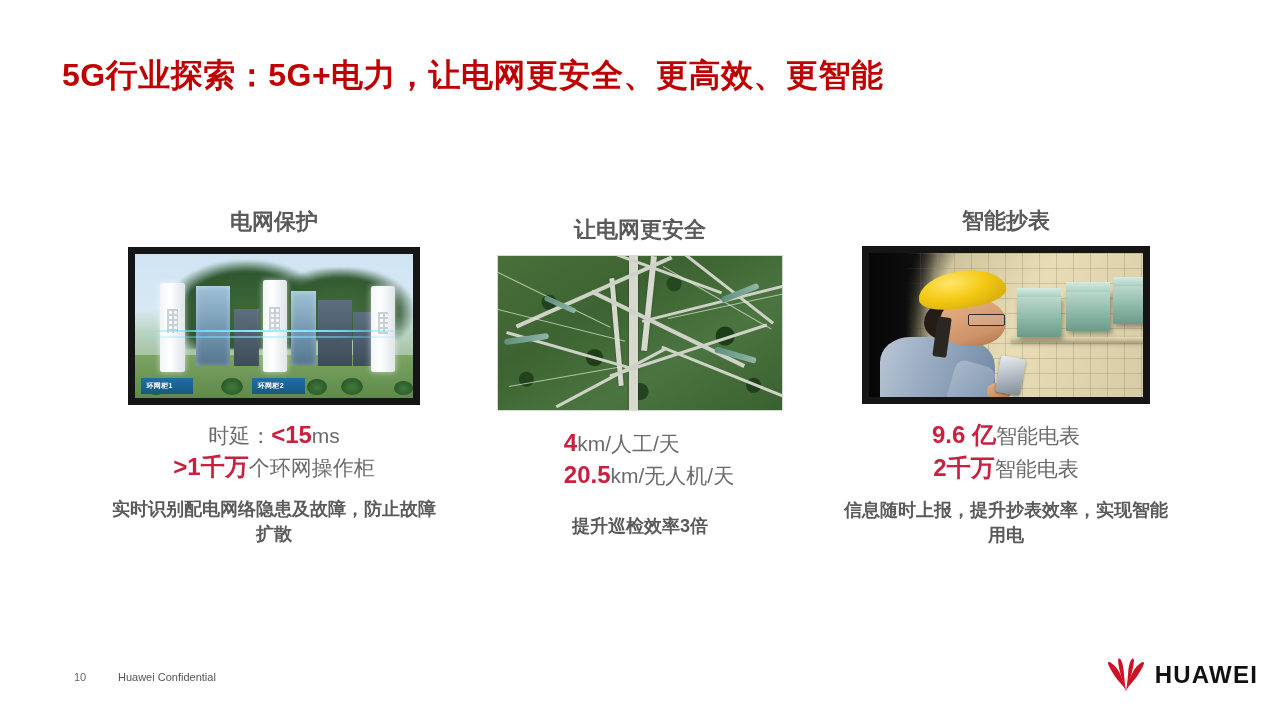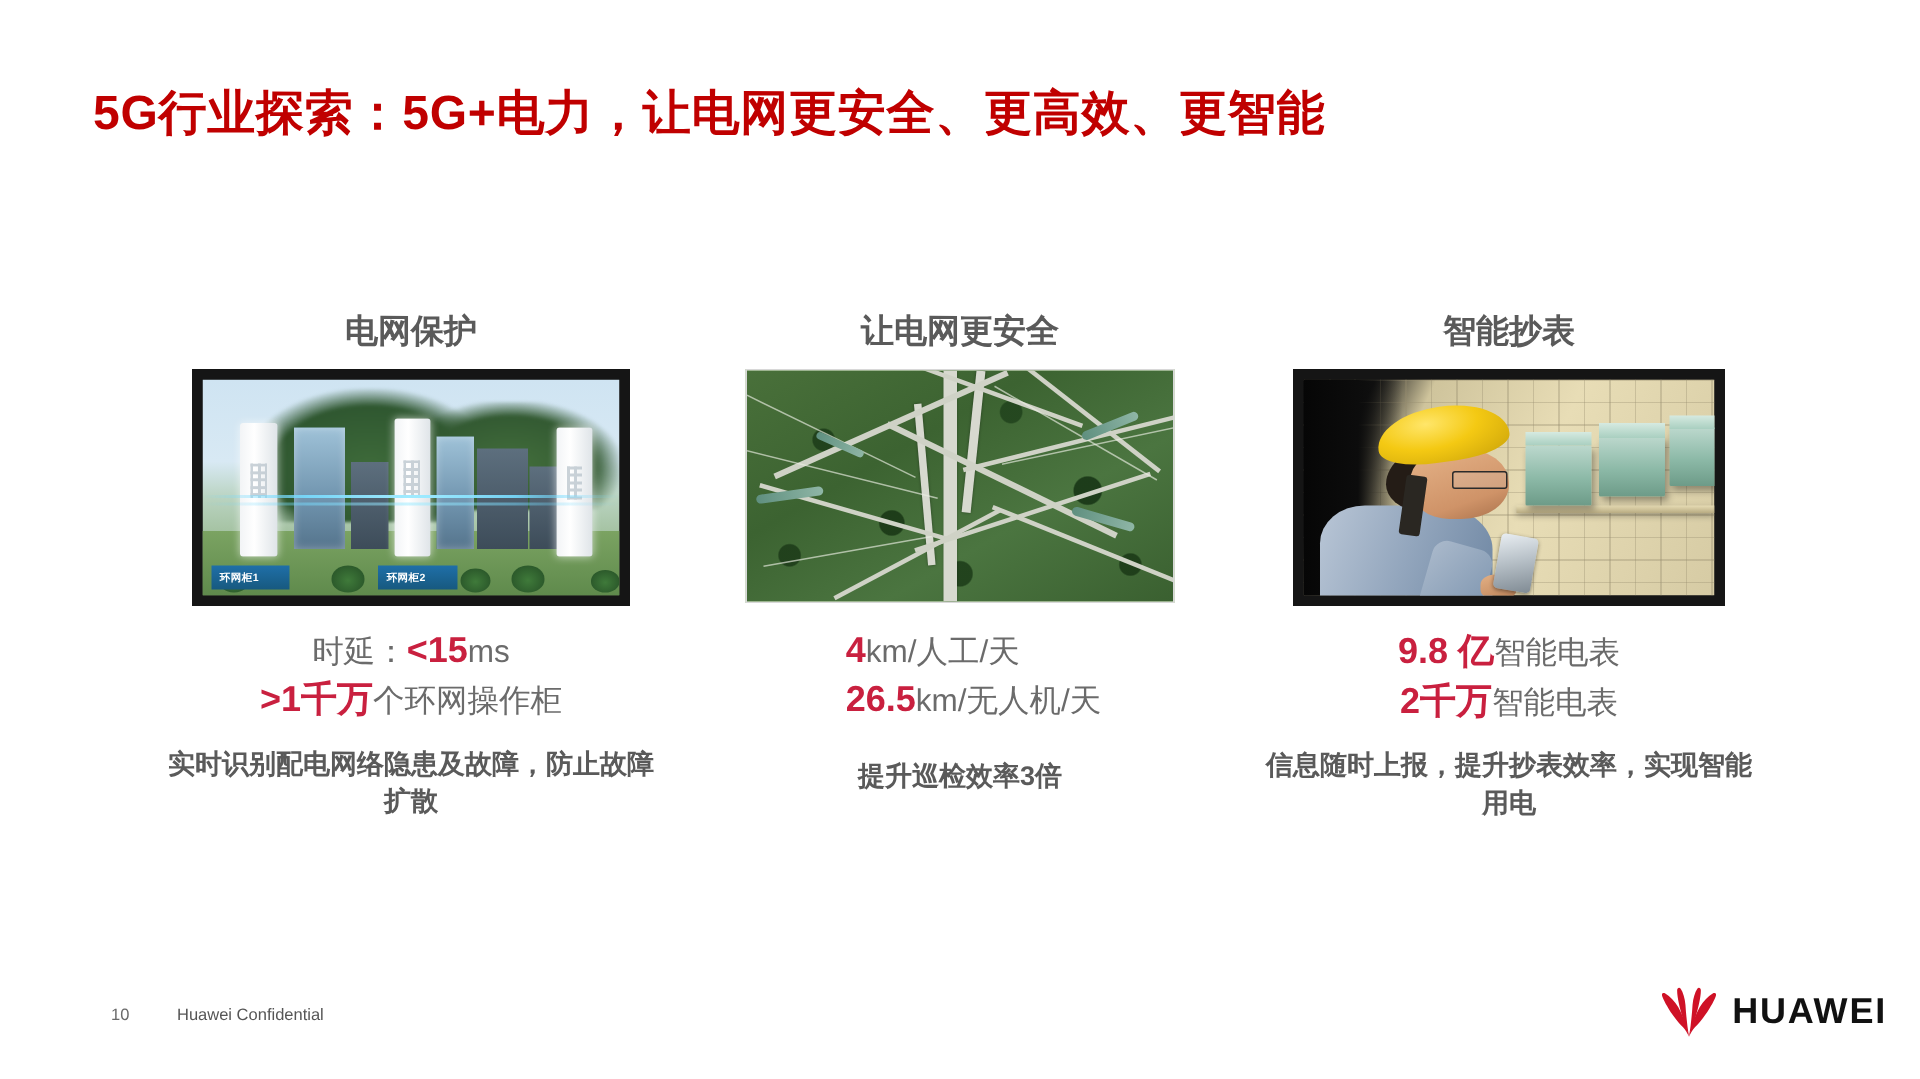--- a/index.html
+++ b/index.html
@@ -30,21 +30,21 @@
   }
 
   
   .columns {
     position: absolute;
     left: 0;
     top: 208px;
     width: 1280px;
     display: flex;
     justify-content: center;
-    align-items: flex-start;
+    align-items: center;
   }
   .column {
     width: 366px;
     display: flex;
     flex-direction: column;
     align-items: center;
   }
   .col-heading {
     font-size: 22px;
     font-weight: bold;
@@ -376,21 +376,21 @@
         <div class="insul" style="left:78%; top:22%; width:14%; height:3.6%; transform:rotate(-22deg);"></div>
         <div class="insul" style="left:76%; top:62%; width:15%; height:3.8%; transform:rotate(16deg);"></div>
       </div>
     </div>
 
     <div class="stats">
       <div class="stat-line">
         <span></span><span class="hl">4</span><span class="unit">km/人工/天</span>
       </div>
       <div class="stat-line">
-        <span></span><span class="hl">26.5</span><span class="unit">km/无人机/天</span>
+        <span></span><span class="hl">20.5</span><span class="unit">km/无人机/天</span>
       </div>
     </div>
 
     <div class="col-desc">提升巡检效率3倍</div>
   </div>
 
   <div class="column c3">
     <div class="col-heading">智能抄表</div>
 
     <div class="pic-frame bordered p3">
@@ -410,21 +410,21 @@
         <div class="glasses" style="left:36%; top:42%; width:13%; height:7%;"></div>
         <div class="strap" style="left:24%; top:44%; width:5%;  height:28%; transform:rotate(8deg);"></div>
         <div class="helmet" style="left:18%; top:12%; width:32%; height:26%;"></div>
         <div class="hand" style="left:43%; top:90%; width:9%;  height:12%;"></div>
         <div class="device" style="left:47%; top:72%; width:9%;  height:26%;"></div>
       </div>
     </div>
 
     <div class="stats">
       <div class="stat-line">
-        <span></span><span class="hl">9.8 亿</span><span class="unit">智能电表</span>
+        <span></span><span class="hl">9.6 亿</span><span class="unit">智能电表</span>
       </div>
       <div class="stat-line">
         <span></span><span class="hl">2千万</span><span class="unit">智能电表</span>
       </div>
     </div>
 
     <div class="col-desc">信息随时上报，提升抄表效率，实现智能用电</div>
   </div>
 
 </div>

